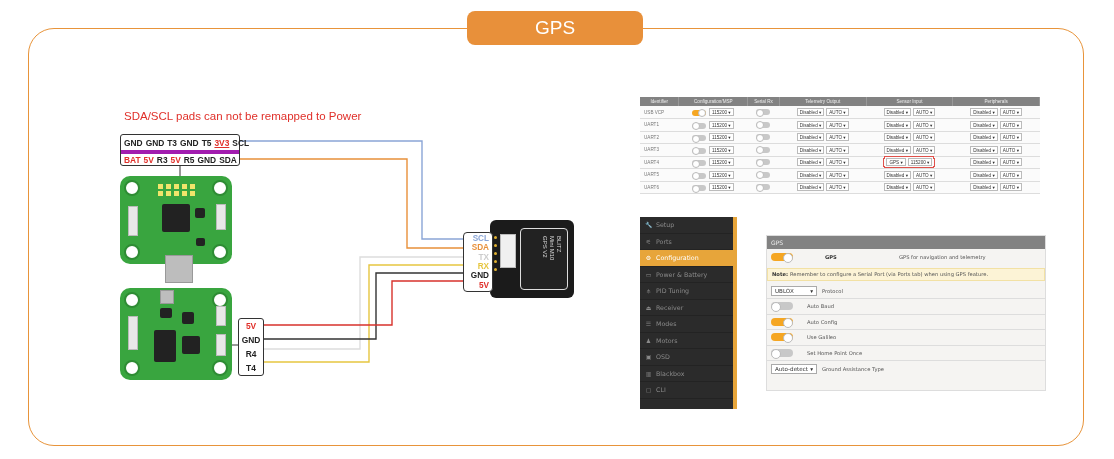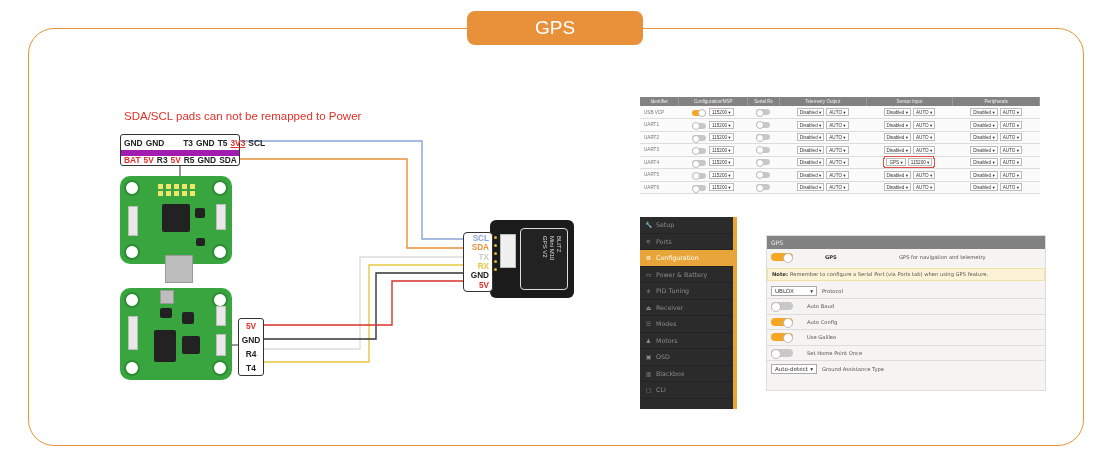--- a/index.html
+++ b/index.html
@@ -3,21 +3,21 @@
 <meta charset="utf-8">
 <style>
   * { box-sizing: border-box; margin: 0; padding: 0; }
   body { width: 1114px; height: 459px; background: #ffffff; position: relative; overflow: hidden; font-family: "DejaVu Sans", sans-serif; }
   .frame { position: absolute; left: 28px; top: 28px; width: 1056px; height: 418px; border: 1.5px solid #e8943a; border-radius: 26px; }
   .title-tab { position: absolute; left: 467px; top: 11px; width: 176px; height: 34px; background: #e8903a; border-radius: 8px; color: #fff; font-family: "Liberation Sans", sans-serif; font-size: 19px; display: flex; align-items: center; justify-content: center; }
   .warning { position: absolute; left: 124px; top: 110px; font-family: "Liberation Sans", sans-serif; font-size: 11.5px; color: #e0302a; }
 
   .pinbox { position: absolute; left: 120px; top: 134px; width: 120px; height: 32px; border: 1.2px solid #333; border-radius: 3px; background: #fff; font-family: "Liberation Sans", sans-serif; font-weight: bold; font-size: 8.4px; }
   .pinrow { height: 15px; display: flex; align-items: center; padding-left: 3px; gap: 3px; white-space: nowrap; }
-  .pinrow + .pinrow { border-top: 6px solid #a21caf; align-items: flex-end; }
+  .pinrow + .pinrow { border-top: 4px solid #a21caf; }
   .pin { color: #222; }
 
   .board { position: absolute; background: #39a53f; border-radius: 10px; }
   .board .hole { position: absolute; width: 16px; height: 16px; border-radius: 50%; background: #fff; border: 2px solid #2e8c34; }
   .board .chip { position: absolute; background: #222; border-radius: 2px; }
   .board .conn { position: absolute; background: #e8e8e8; border: 1px solid #bbb; }
   .board .pad { position: absolute; width: 5px; height: 5px; background: #f1e56b; }
   .usb { position: absolute; background: #bdbdbd; border: 1px solid #999; }
 
   .uartbox { position: absolute; left: 238px; top: 318px; width: 26px; height: 58px; border: 1.2px solid #333; border-radius: 3px; background: #fff; font-family: "Liberation Sans", sans-serif; font-weight: bold; font-size: 8.4px; display: flex; flex-direction: column; }
@@ -81,21 +81,21 @@
   <path id="w-gnd" d="M264 339 H376 V273 H463" fill="none" stroke-width="1.4" stroke="#333333"></path>
   <path id="w-5v" d="M264 325 H392 V281 H463" fill="none" stroke-width="1.4" stroke="#d8322c"></path>
   <line x1="180" y1="166" x2="180" y2="176" stroke="#333" stroke-width="1"></line>
   <line x1="230" y1="345" x2="238" y2="345" stroke="#333" stroke-width="1"></line>
 </svg>
 
 <div class="pinbox">
   <div class="pinrow" id="pinrow1">
       <span class="pin" style="color: rgb(34, 34, 34);">GND</span>
       <span class="pin" style="color: rgb(34, 34, 34);">GND</span>
-      <span class="pin" style="color: rgb(34, 34, 34); margin-left: 16px;">T3</span>
+      <span class="pin" style="color: rgb(34, 34, 34);">T3</span>
       <span class="pin" style="color: rgb(34, 34, 34);">GND</span>
       <span class="pin" style="color: rgb(34, 34, 34);">T5</span>
       <span class="pin" style="color: rgb(224, 48, 42); text-decoration: underline;">3V3</span>
       <span class="pin" style="color: rgb(34, 34, 34);">SCL</span>
     </div>
   <div class="pinrow" id="pinrow2">
       <span class="pin" style="color: rgb(224, 48, 42);">BAT</span>
       <span class="pin" style="color: rgb(224, 48, 42);">5V</span>
       <span class="pin" style="color: rgb(34, 34, 34);">R3</span>
       <span class="pin" style="color: rgb(224, 48, 42);">5V</span>

